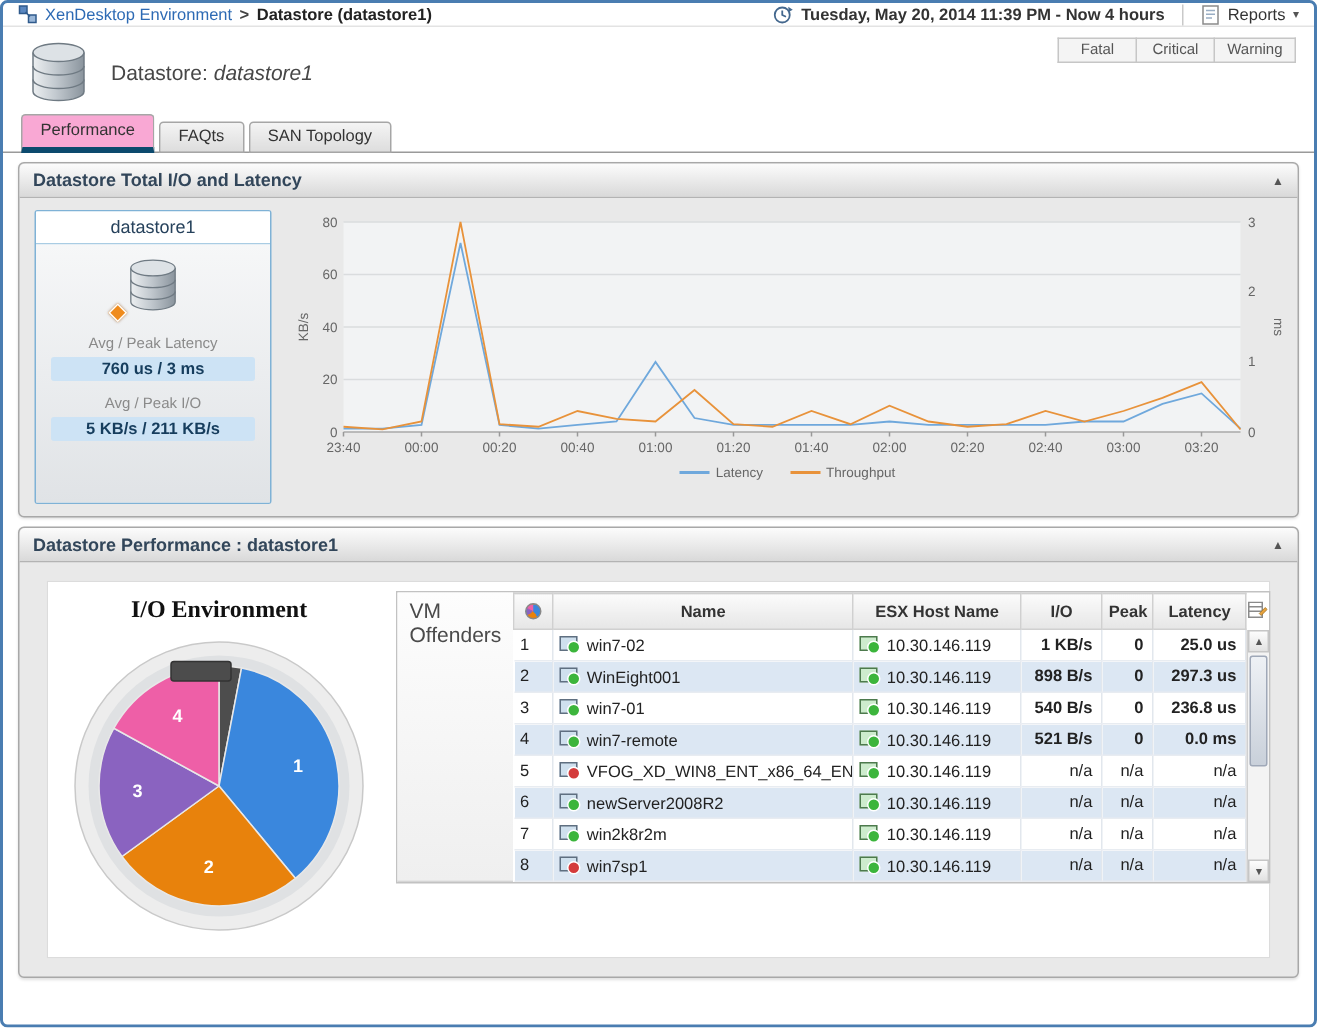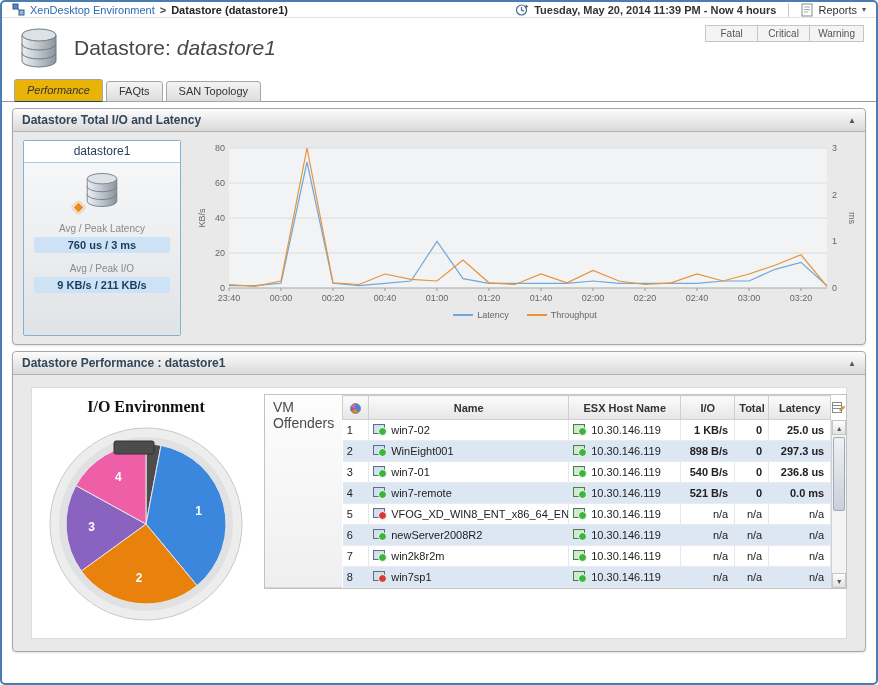--- a/index.html
+++ b/index.html
@@ -25,21 +25,21 @@
   .crumb-sep { color: #444; font-weight: bold; }
   .crumb-current { color: #222; font-weight: bold; }
   .time-text { color: #333; font-weight: bold; }
   .tb-divider { width: 1px; height: 14px; background: #c9c9c9; margin: 0 7px; }
   .reports-link { color: #333; cursor: pointer; }
   .caret { font-size: 8px; color: #555; }
 
   
   .hdr { display: flex; align-items: flex-start; padding: 5px 12px 2px 14px; height: 58px; }
   .hdr-left { display: flex; align-items: center; gap: 12px; margin-top: 4px; }
-  .page-title { font-size: 21px; color: #474747; font-weight: normal; }
+  .page-title { font-size: 14px; color: #474747; font-weight: normal; }
   .page-title em { font-style: italic; }
   .alarms-tbl { margin-left: auto; border-collapse: collapse; font-size: 10px; margin-top: 2px; }
   .alarms-tbl td, .alarms-tbl th { border: 1px solid #c6c6c6; padding: 2px 8px; text-align: center; }
   .alarms-tbl .blank { border: none; background: transparent; }
   .alarms-tbl th { background: #f4f4f4; color: #555; font-weight: normal; min-width: 52px; }
   .alarms-label { font-weight: bold; font-size: 11px; color: #222; background: #fff; }
   .alarm-box {
     display: inline-block; width: 22px; height: 14px; line-height: 14px;
     background: #fbfbfb; border: 1px solid #c2c2c2; font-size: 10px;
   }
@@ -50,22 +50,22 @@
     display: flex; align-items: flex-end; height: 26px;
     padding-left: 12px; border-bottom: 1px solid #9a9a9a; background: #fff;
   }
   .tab {
     font-size: 11px; color: #333; padding: 3px 12px 4px;
     background: linear-gradient(#f4f4f4, #ddd);
     border: 1px solid #a6a6a6; border-radius: 3px 3px 0 0;
     margin-right: 3px; margin-bottom: -1px; cursor: pointer;
   }
   .tab.active {
-    background: #eab308; border-bottom: 1px solid #0c4a6e;
-    padding: 4px 12px 5px; position: relative; z-index: 2; font-style: italic;
+    background: #f9a8d4; border-bottom: 4px solid #0c4a6e;
+    padding: 4px 12px 5px; position: relative; z-index: 2;
   }
 
   
   .panel {
     margin: 6px 10px; border: 1px solid #a8a8a8; border-radius: 4px;
     background: #e9e9e9; box-shadow: 0 1px 2px rgba(0,0,0,.12);
   }
   .panel-header {
     display: flex; justify-content: space-between; align-items: center;
     padding: 4px 9px; background: linear-gradient(#fcfcfc, #d9d9d9);
@@ -265,21 +265,21 @@
                 <path d="M6,17 A17,6 0 0 0 40,17" fill="none"></path>
                 <path d="M6,26 A17,6 0 0 0 40,26" fill="none"></path>
                 <ellipse cx="23" cy="8" rx="17" ry="6" fill="#dde2e6"></ellipse>
               </g>
             </svg>
             <span class="badge-diamond"></span>
           </div>
           <div class="card-label">Avg / Peak Latency</div>
           <div class="card-value">760 us / 3 ms</div>
           <div class="card-label">Avg / Peak I/O</div>
-          <div class="card-value">9 KB/s / 211 KB/s</div>
+          <div class="card-value">5 KB/s / 211 KB/s</div>
         </div>
       </div>
       <div class="chart-col">
         <svg id="line-chart" width="660" height="168">
             <rect x="34" y="8" width="598" height="140" fill="#f2f3f4"></rect>
             <line x1="34" y1="148" x2="632" y2="148" stroke="#a8a8a8" stroke-width="1"></line>
             <text x="30" y="151" text-anchor="end" class="tick">0</text>
             <line x1="34" y1="113" x2="632" y2="113" stroke="#dadcde" stroke-width="1"></line>
             <text x="30" y="116" text-anchor="end" class="tick">20</text>
             <line x1="34" y1="78" x2="632" y2="78" stroke="#dadcde" stroke-width="1"></line>
@@ -370,21 +370,21 @@
                 <col style="width:54px">
                   <col style="width:34px">
                   <col style="width:62px">
               </colgroup>
             <thead>
                   <tr>
                     <th><span class="pie-mini"></span></th>
                     <th>Name</th>
                     <th>ESX Host Name</th>
                     <th>I/O</th>
-                    <th>Total</th>
+                    <th>Peak</th>
                     <th>Latency</th>
                   </tr>
                 </thead>
                 <tbody>
                   <tr class="odd">
                     <td class="c-num">1</td>
                     <td><span class="vmicon ok"></span><span class="nm">win7-02</span></td>
                     <td><span class="vmicon hosticon ok"></span><span class="nm">10.30.146.119</span></td>
                     <td class="c-val">1 KB/s</td>
                     <td class="c-val">0</td>

